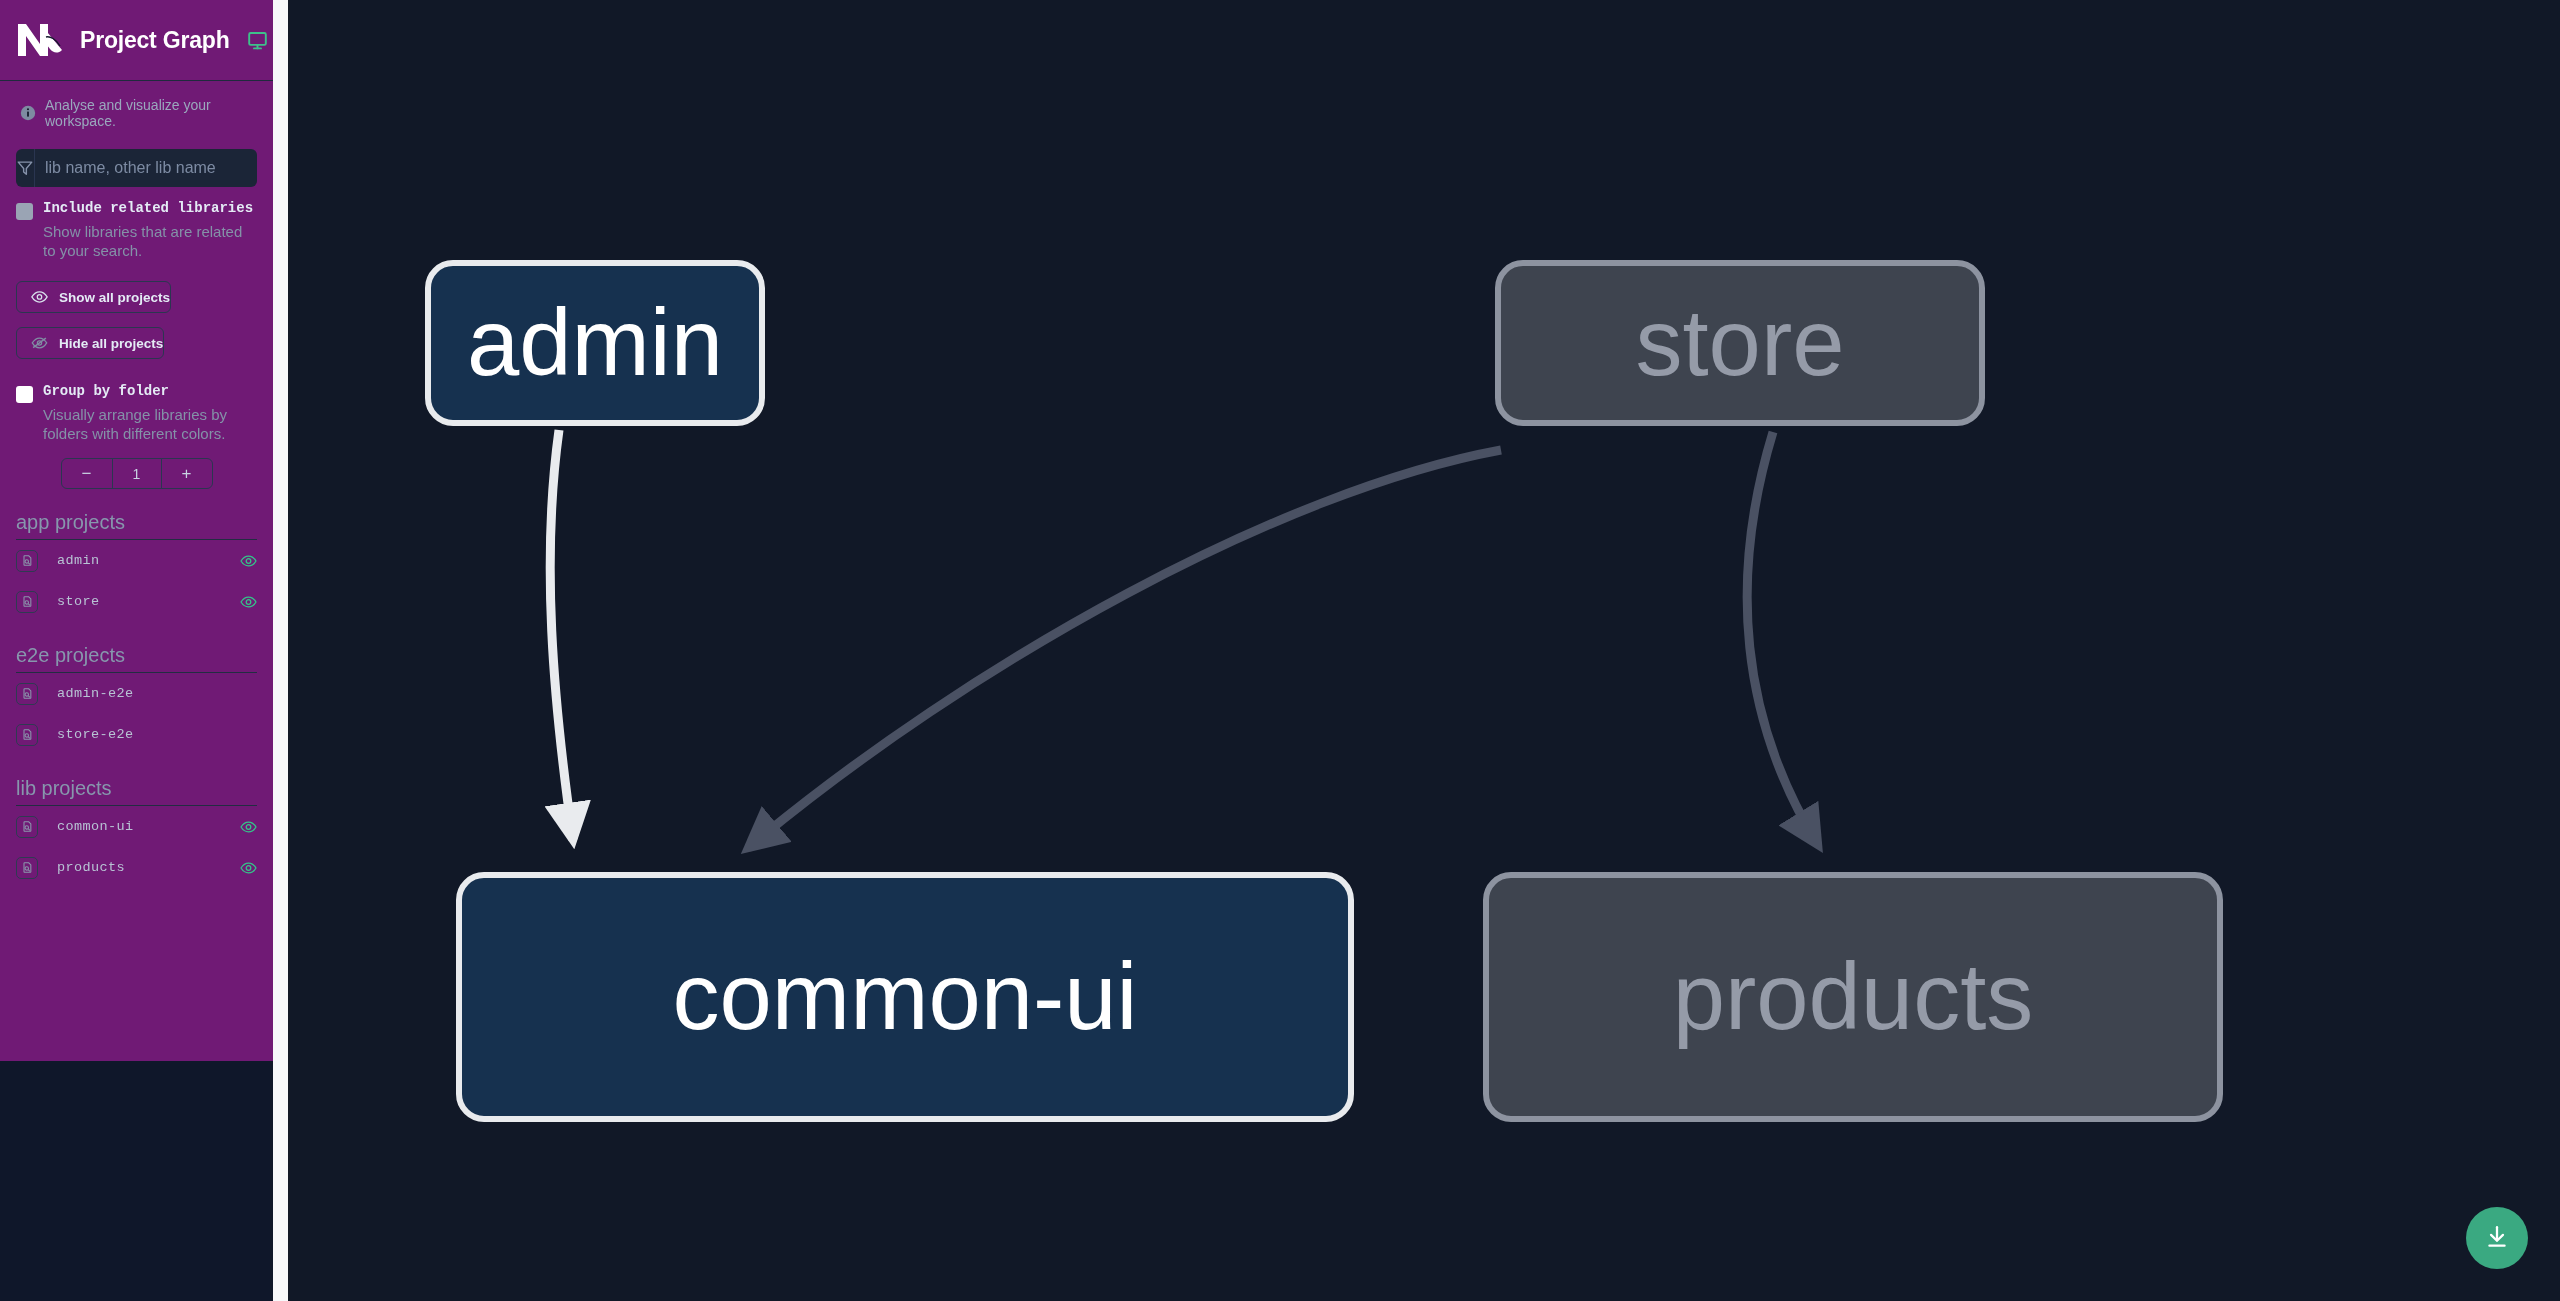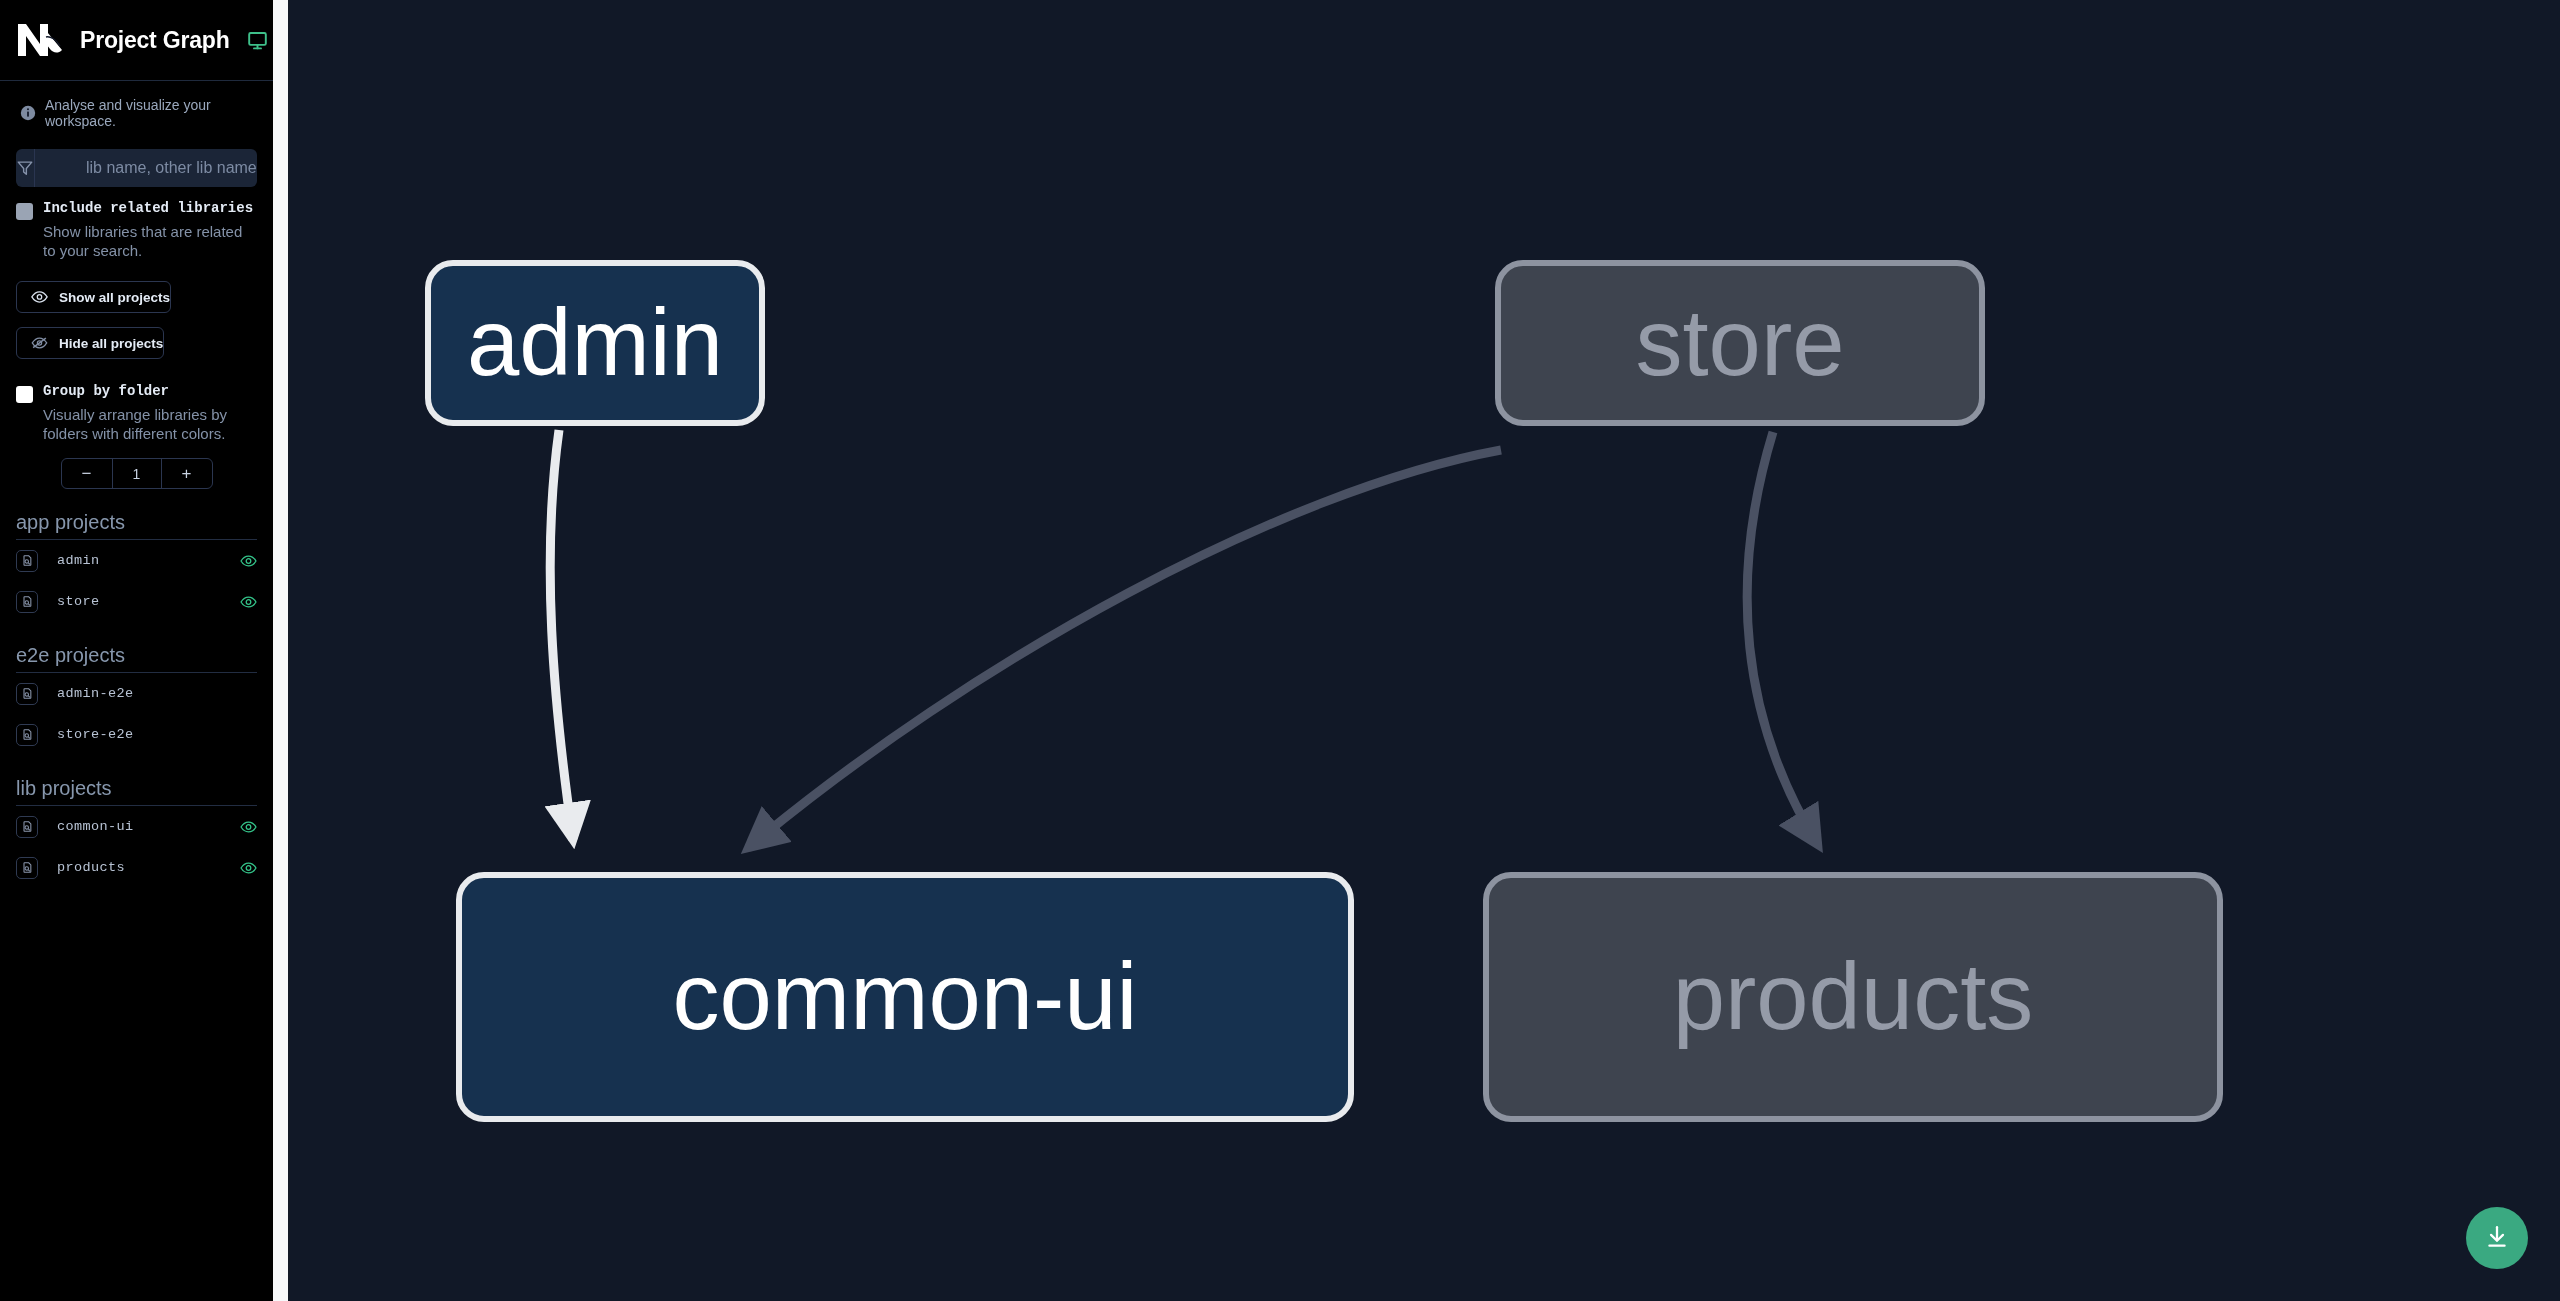--- a/index.html
+++ b/index.html
@@ -8,22 +8,22 @@
     width: 2560px; height: 1301px;
     background: #0f172a;
     font-family: "Liberation Sans", sans-serif;
     overflow: hidden;
   }
   #app { position: relative; width: 2560px; height: 1301px; display: flex; }
 
   
   #sidebar {
     position: relative;
-    width: 273px; height: 1301px;
-    background: #000000;
+    width: 273px; height: 1061px;
+    background: #701a75;
     flex: 0 0 273px;
     overflow: hidden;
   }
   .sb-header {
     height: 81px;
     display: flex; align-items: center;
     padding-left: 16px;
     border-bottom: 1px solid #1f2a3d;
   }
   .nx-logo { width: 48px; height: 40px; flex: 0 0 48px; }
@@ -40,21 +40,20 @@
   }
   .info-icon { width: 16px; height: 16px; flex: 0 0 16px; }
 
   .search-wrap {
     margin: 20px 16px 0 16px;
     height: 38px;
     background: #1b2537;
     border-radius: 6px;
     display: flex; align-items: center;
     overflow: hidden;
-    gap: 41px;
   }
   .search-ic-box {
     width: 44px; height: 38px;
     display: flex; align-items: center; justify-content: center;
     border-right: 1px solid #2a3550;
   }
   .funnel-icon { width: 18px; height: 18px; }
   .search-input {
     flex: 1; height: 38px; border: none; outline: none;
     background: transparent;

